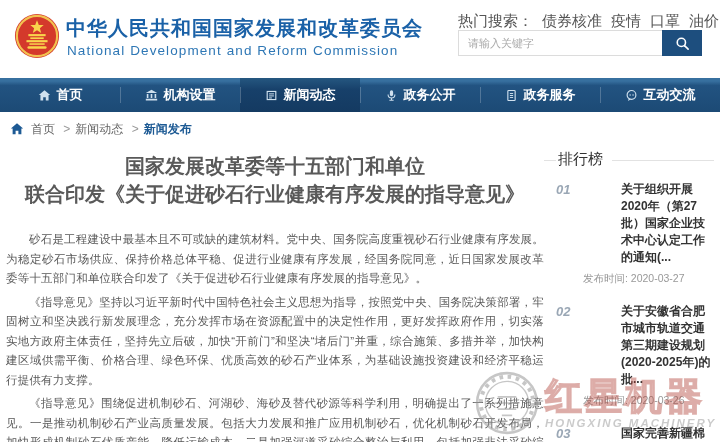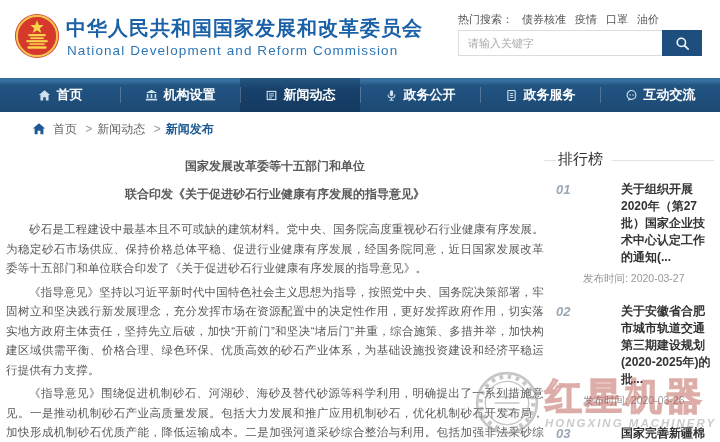--- a/index.html
+++ b/index.html
@@ -19,21 +19,21 @@
     position: absolute; left: 66px; top: 15px;
     font-size: 20px; font-weight: bold; color: #1a61a7; letter-spacing: 1px;
     white-space: nowrap;
   }
   .site-subtitle {
     position: absolute; left: 67px; top: 43px;
     font-size: 13.5px; color: #2e77b5; letter-spacing: 1.1px; white-space: nowrap;
   }
   .hot-search {
     position: absolute; left: 458px; top: 12px;
-    font-size: 11px; color: #555; white-space: nowrap;
+    font-size: 15px; color: #555; white-space: nowrap;
   }
   .hs-term { color: #555; text-decoration: none; margin-left: 9px; cursor: pointer; }
   .search-box {
     position: absolute; left: 458px; top: 30px; width: 244px; height: 26px;
     display: flex;
     border-radius: 9px;
   }
   .search-input {
     flex: 1; height: 26px; border: 1px solid #dcdcdc; border-right: none;
     font-size: 11px; padding: 0 9px; color: #333; outline: none;
@@ -62,37 +62,37 @@
     width: 1px; background: rgba(255,255,255,0.22);
   }
   .nav-item.active {
     background: linear-gradient(180deg, #255780 0%, #17406a 35%, #143a61 100%);
   }
   .nav-item .icn { width: 13px; height: 13px; color: #cfe0ee; flex: 0 0 auto; }
 
   
   .breadcrumb {
     position: absolute; left: 0; top: 112px; width: 720px; height: 34px;
-    display: flex; align-items: center; padding-left: 32px;
+    display: flex; align-items: center; padding-left: 10px;
     font-size: 12px; color: #666; background: #fff;
   }
   .crumb-home { width: 14px; height: 14px; color: #1d5a94; margin-right: 7px; cursor: pointer; }
   .crumb { cursor: pointer; }
   .crumb .sep { color: #999; margin: 0 5px; }
   .crumb-list .crumb:first-of-type .sep { display: none; }
   .crumb-list .crumb:last-of-type .crumb-label { font-weight: bold; color: #1d5a94; }
 
   .icn { display: inline-flex; }
   .icn svg { width: 100%; height: 100%; }
 
   
   .article { position: absolute; left: 6px; top: 152px; width: 538px; }
   .article-title {
-    text-align: center; font-size: 12px; font-weight: bold; color: #595959;
-    line-height: 28px; margin-bottom: 12px;
+    text-align: center; font-size: 20px; font-weight: bold; color: #595959;
+    line-height: 28px; margin-bottom: 22px;
   }
   .para {
     font-size: 11.5px; color: #595959; line-height: 19.5px;
     text-align: justify; text-indent: 2em; margin-bottom: 4px; letter-spacing: 0.2px;
   }
 
   
   .sidebar { position: absolute; left: 556px; top: 150px; width: 158px; }
   .sidebar-title { position: relative; height: 20px; margin-bottom: 11px; }
   .sidebar-title::before {

